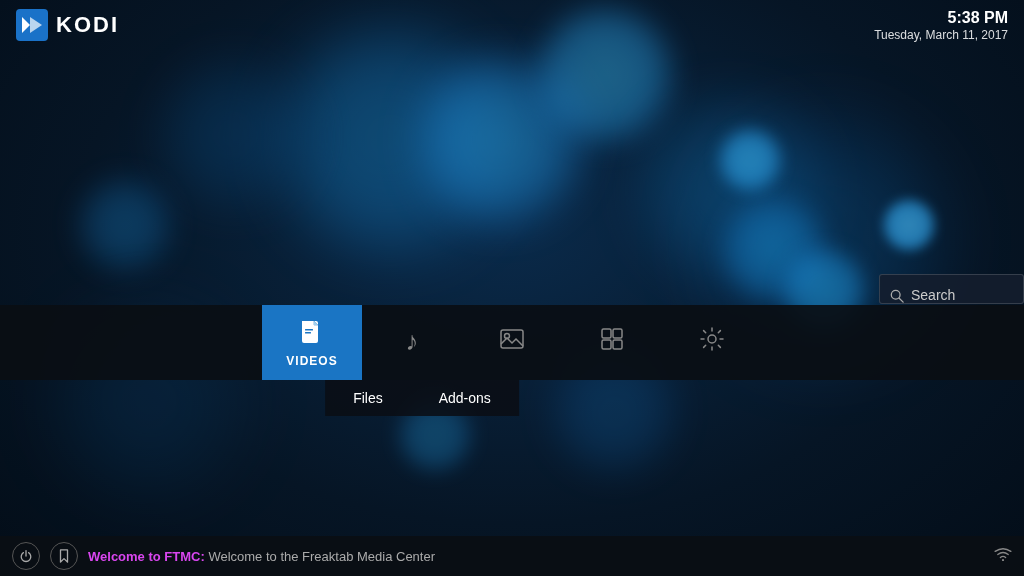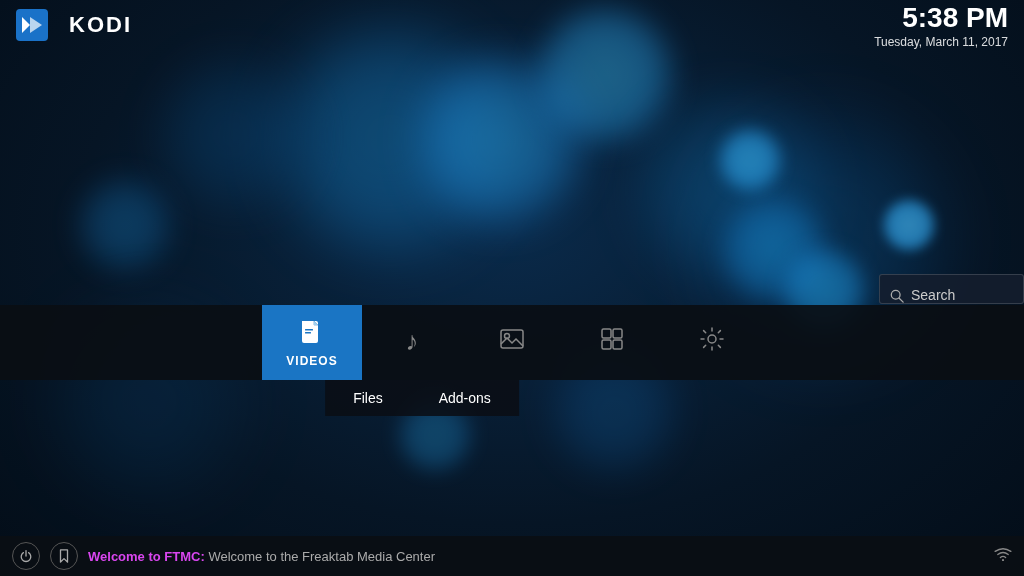--- a/index.html
+++ b/index.html
@@ -36,42 +36,42 @@
       display: flex;
       align-items: center;
       justify-content: space-between;
       padding: 0 16px;
       z-index: 10;
     }
 
     .kodi-logo {
       display: flex;
       align-items: center;
-      gap: 21px;
+      gap: 8px;
     }
 
     .kodi-logo-icon {
       width: 32px;
       height: 32px;
     }
 
     .kodi-logo-text {
       color: #fff;
       font-size: 22px;
       font-weight: bold;
       letter-spacing: 2px;
     }
 
     .time-block {
       text-align: right;
       color: #fff;
     }
 
     .time-block .time {
-      font-size: 28px;
+      font-size: 16px;
       font-weight: bold;
       line-height: 1.2;
     }
 
     .time-block .date {
       font-size: 12px;
       opacity: 0.85;
     }
 
     

